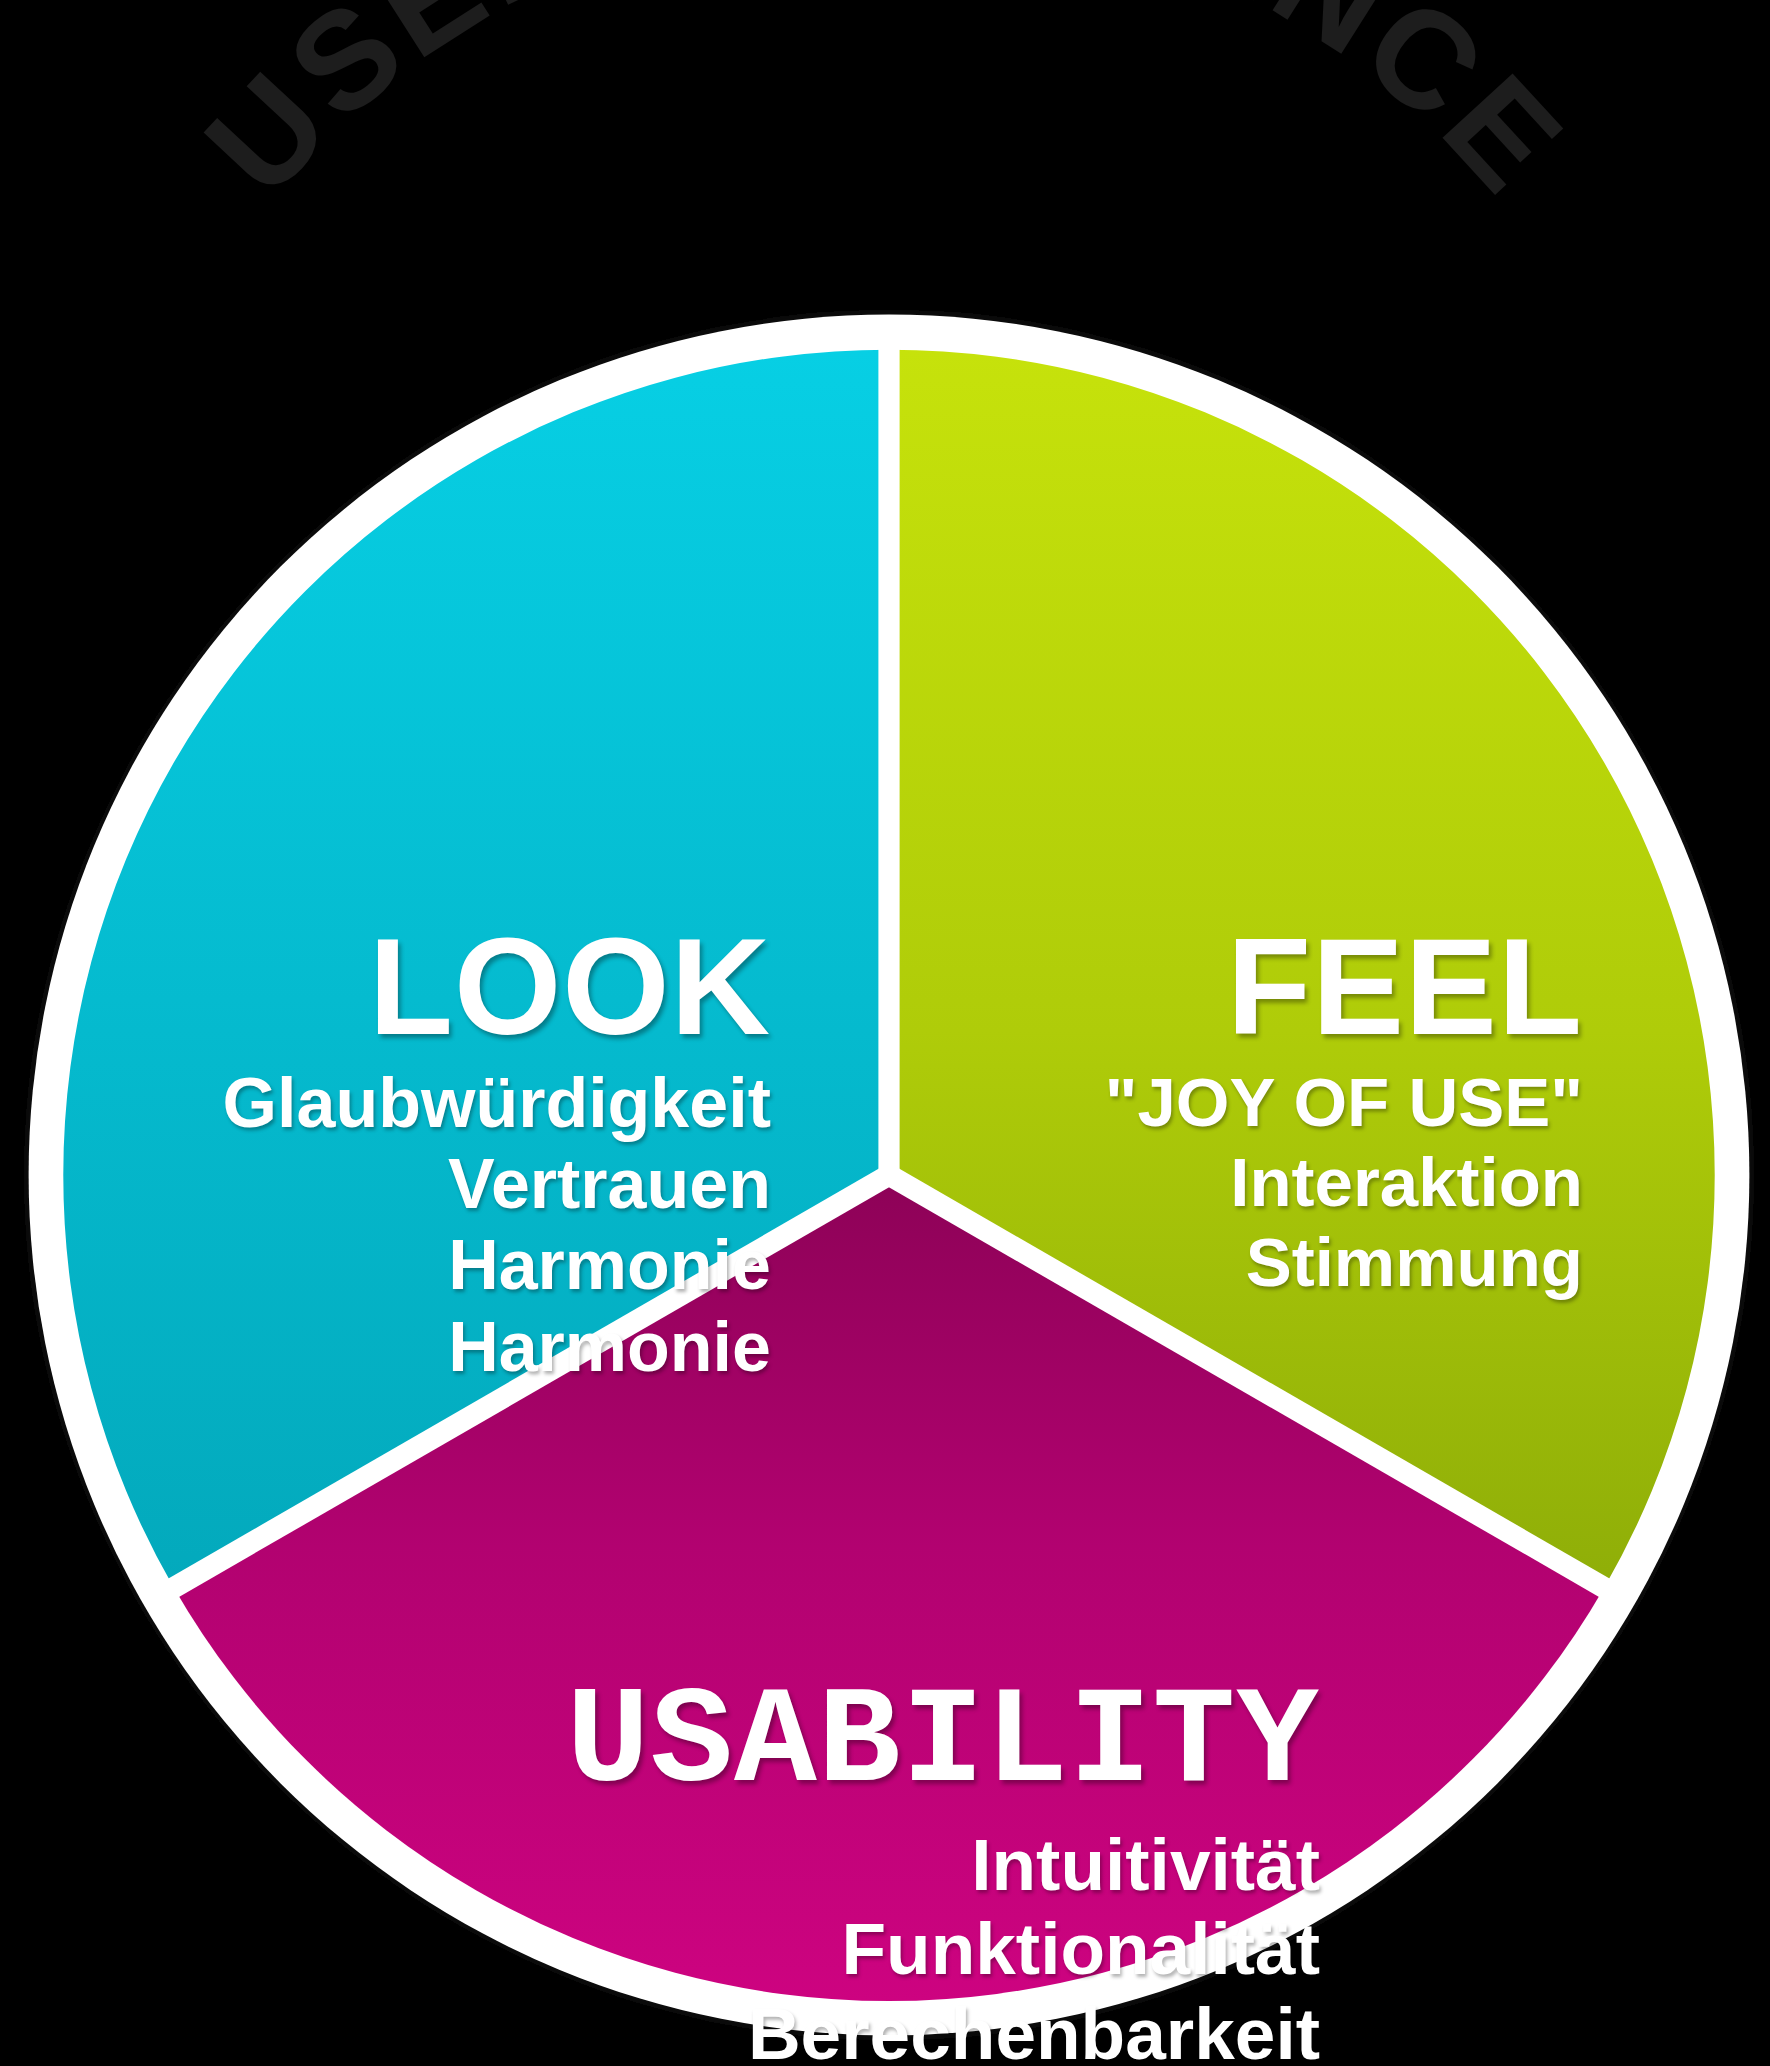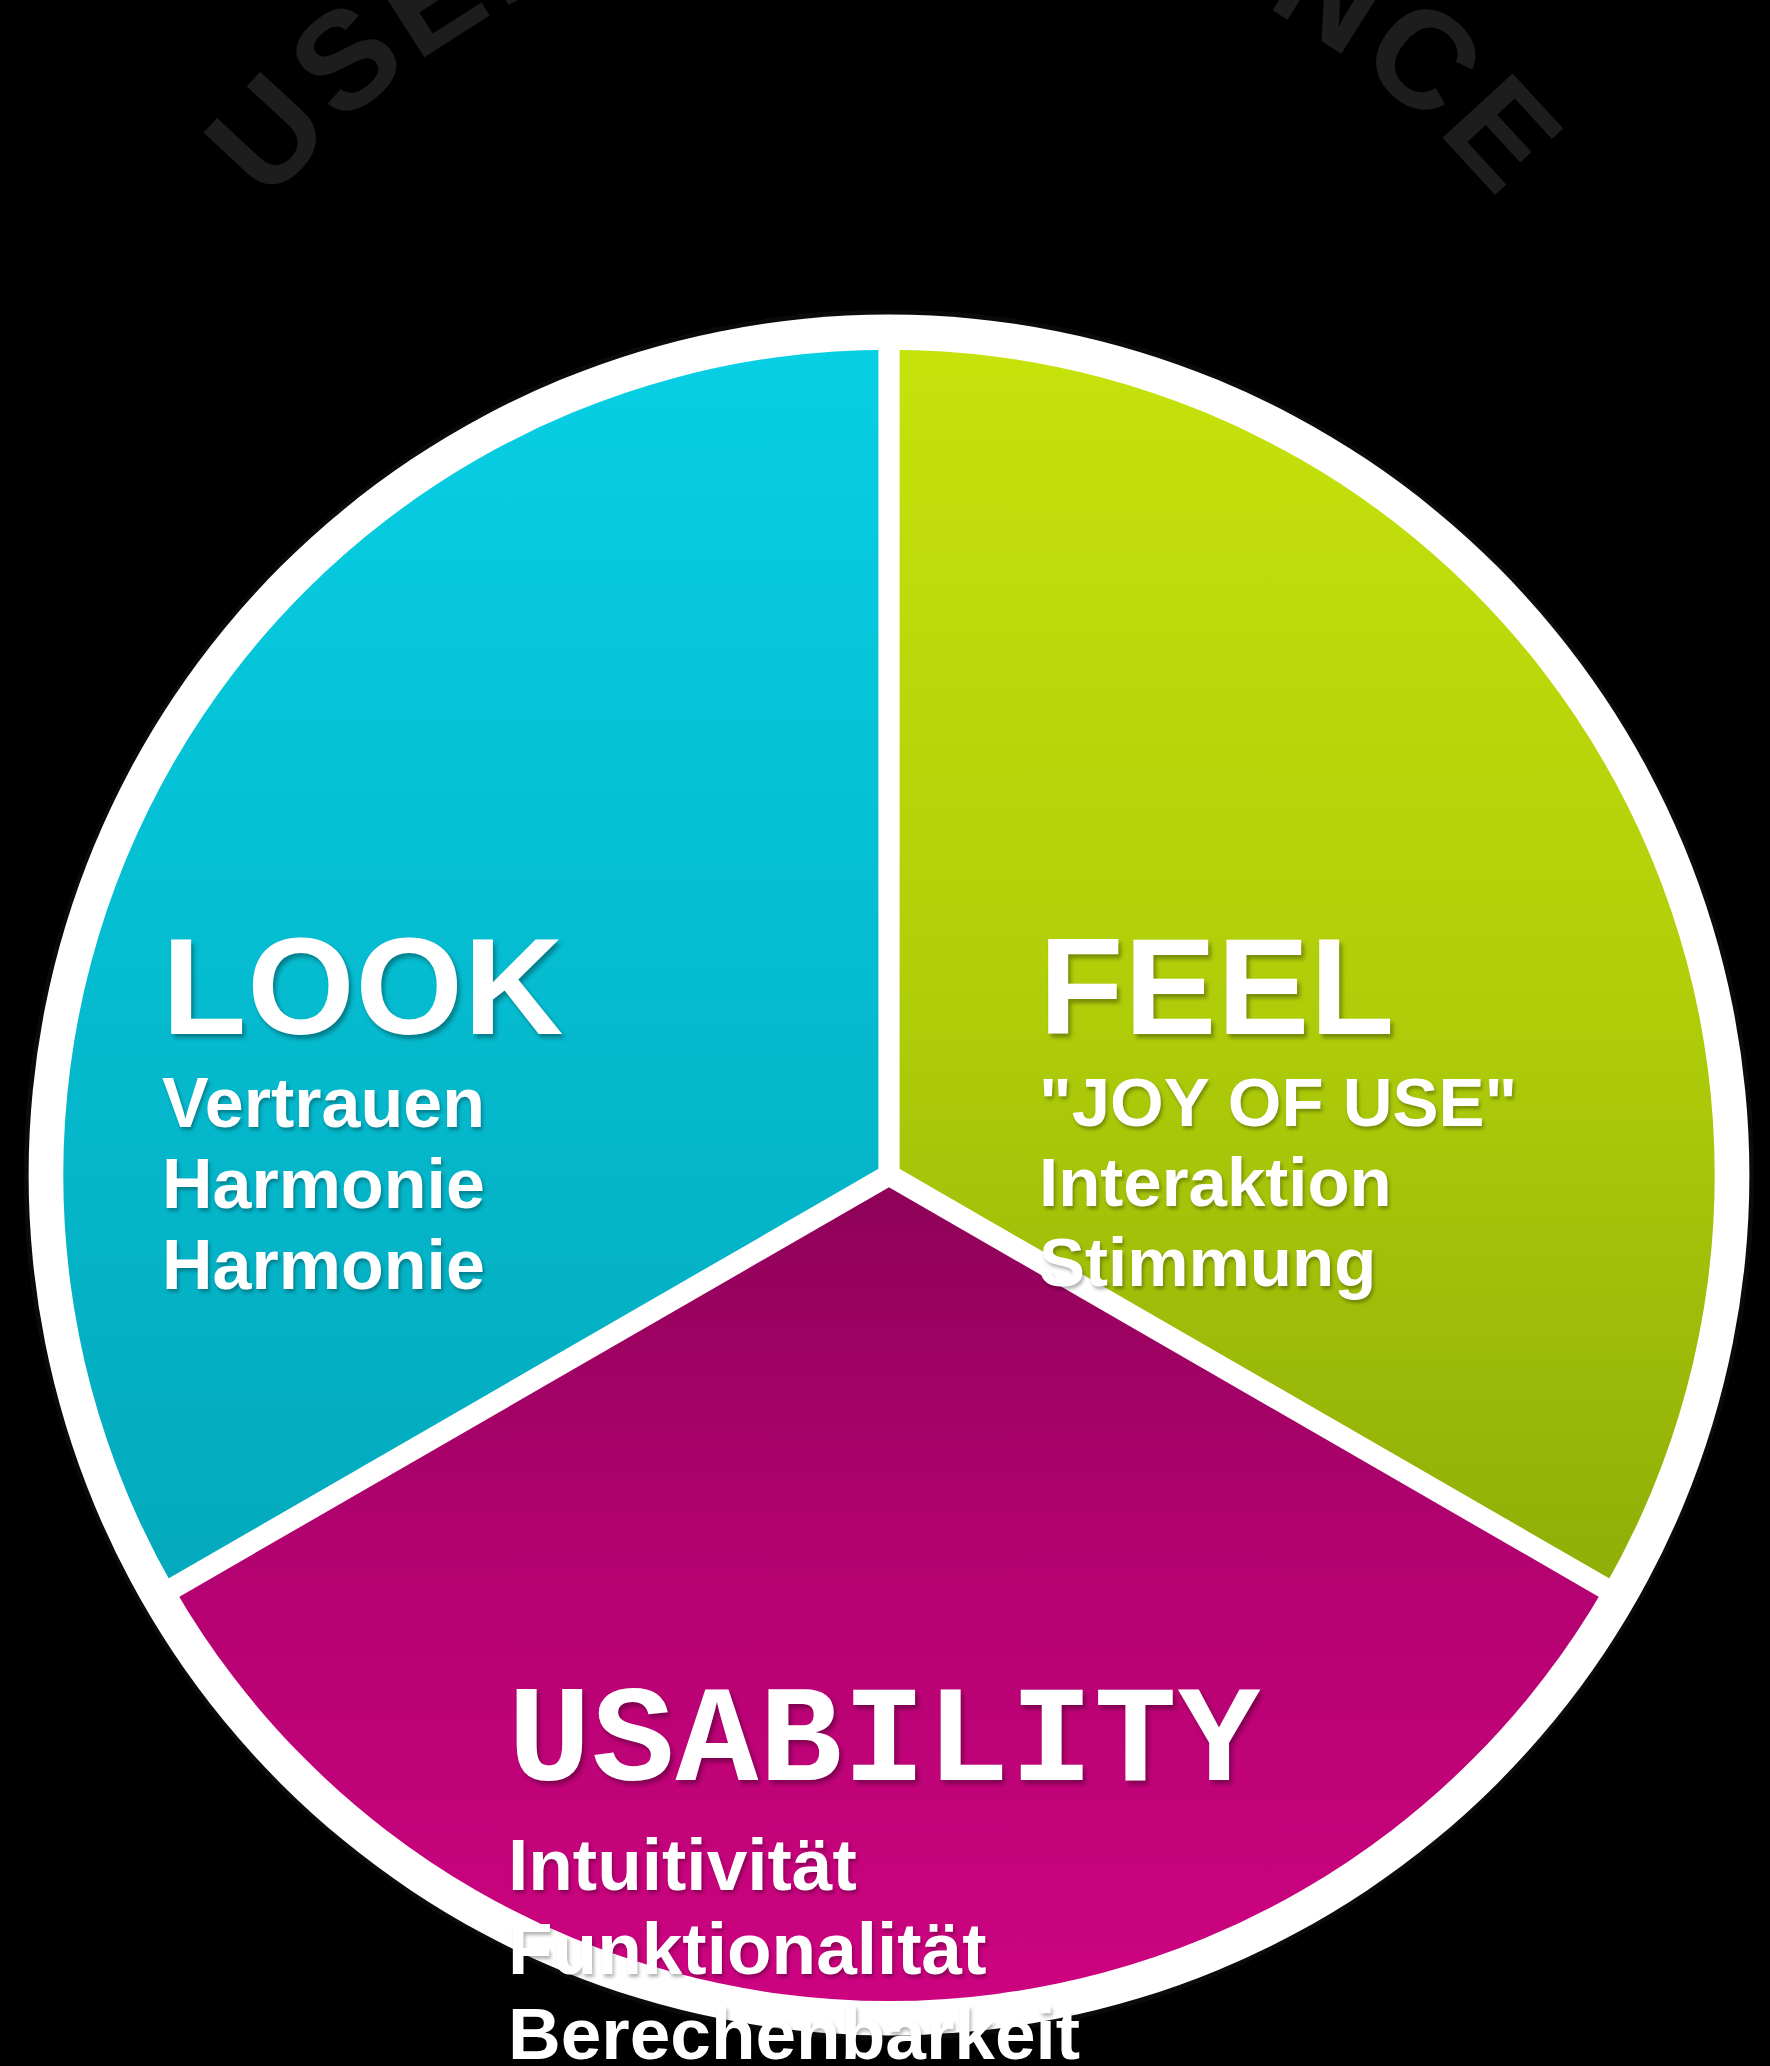--- a/index.html
+++ b/index.html
@@ -55,21 +55,21 @@
   }
   #wheel-svg {
     display: block;
     width: 1730px;
     height: 1730px;
   }
 
   
   .seg-label {
     position: absolute;
-    text-align: left;
+    text-align: right;
     color: #ffffff;
     pointer-events: none;
   }
   .seg-title {
     font-family: "Liberation Sans Narrow", "Liberation Sans", sans-serif;
     font-weight: bold;
     font-size: 138px;
     line-height: 0.92;
     letter-spacing: 0.9px;
     color: #ffffff;
@@ -163,20 +163,21 @@
       <g stroke="#ffffff" stroke-width="46" stroke-linecap="butt">
         <line x1="1876" y1="1876" x2="1876" y2="70"></line>
         <line x1="1876" y1="1876" x2="3448" y2="2783"></line>
         <line x1="1876" y1="1876" x2="304" y2="2783"></line>
       </g>
     </svg>
 
     <div class="seg-label" id="label-look">
       <div class="seg-title">LOOK</div>
       <div class="seg-items">
+        <div>Glaubwürdigkeit</div>
         <div>Vertrauen</div>
         <div>Harmonie</div>
         <div>Harmonie</div>
       </div>
     </div>
 
     <div class="seg-label" id="label-feel">
       <div class="seg-title">FEEL</div>
       <div class="seg-items">
         <div>"JOY OF USE"</div>

